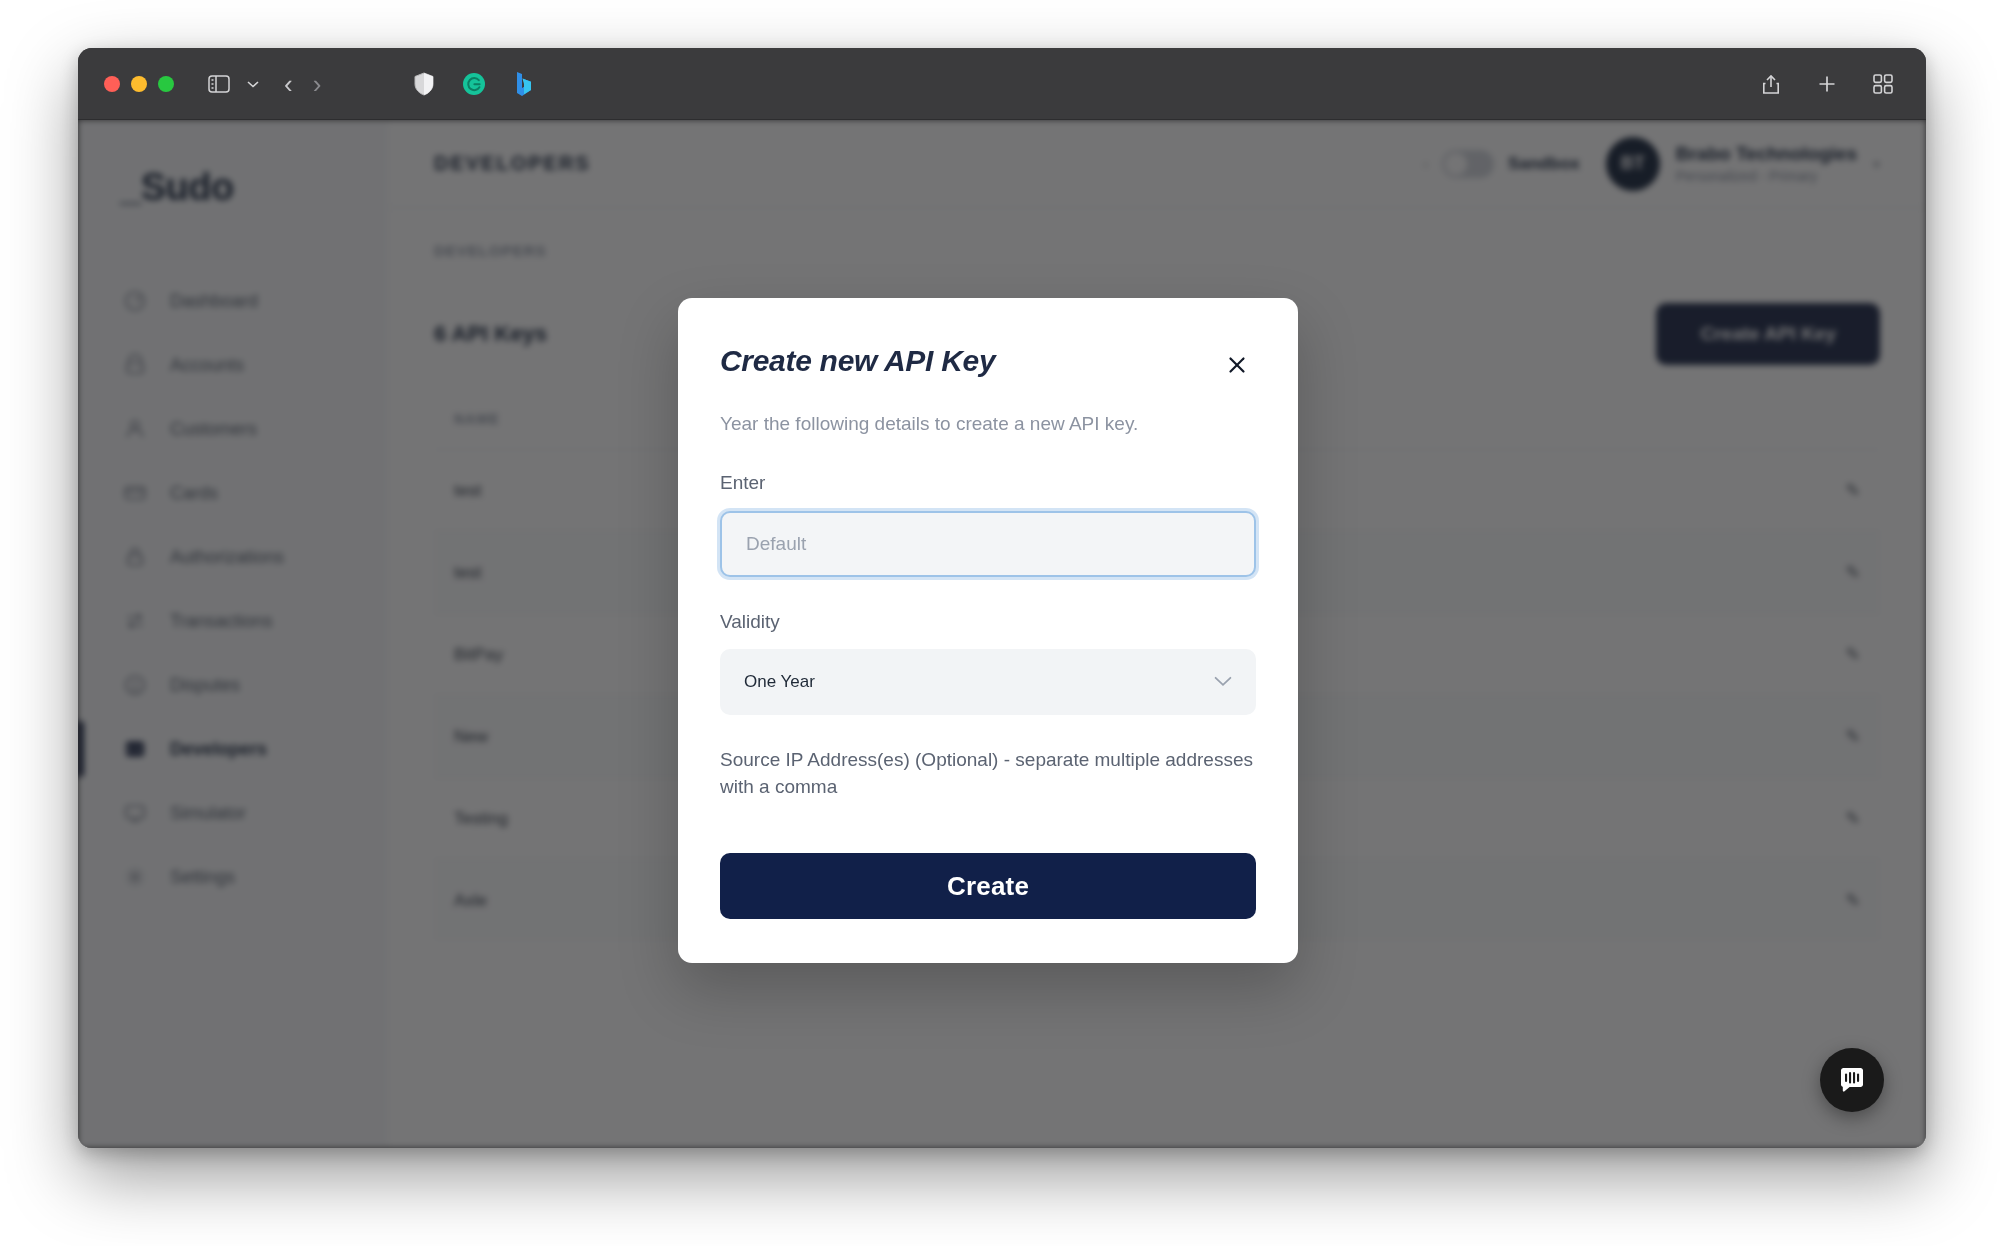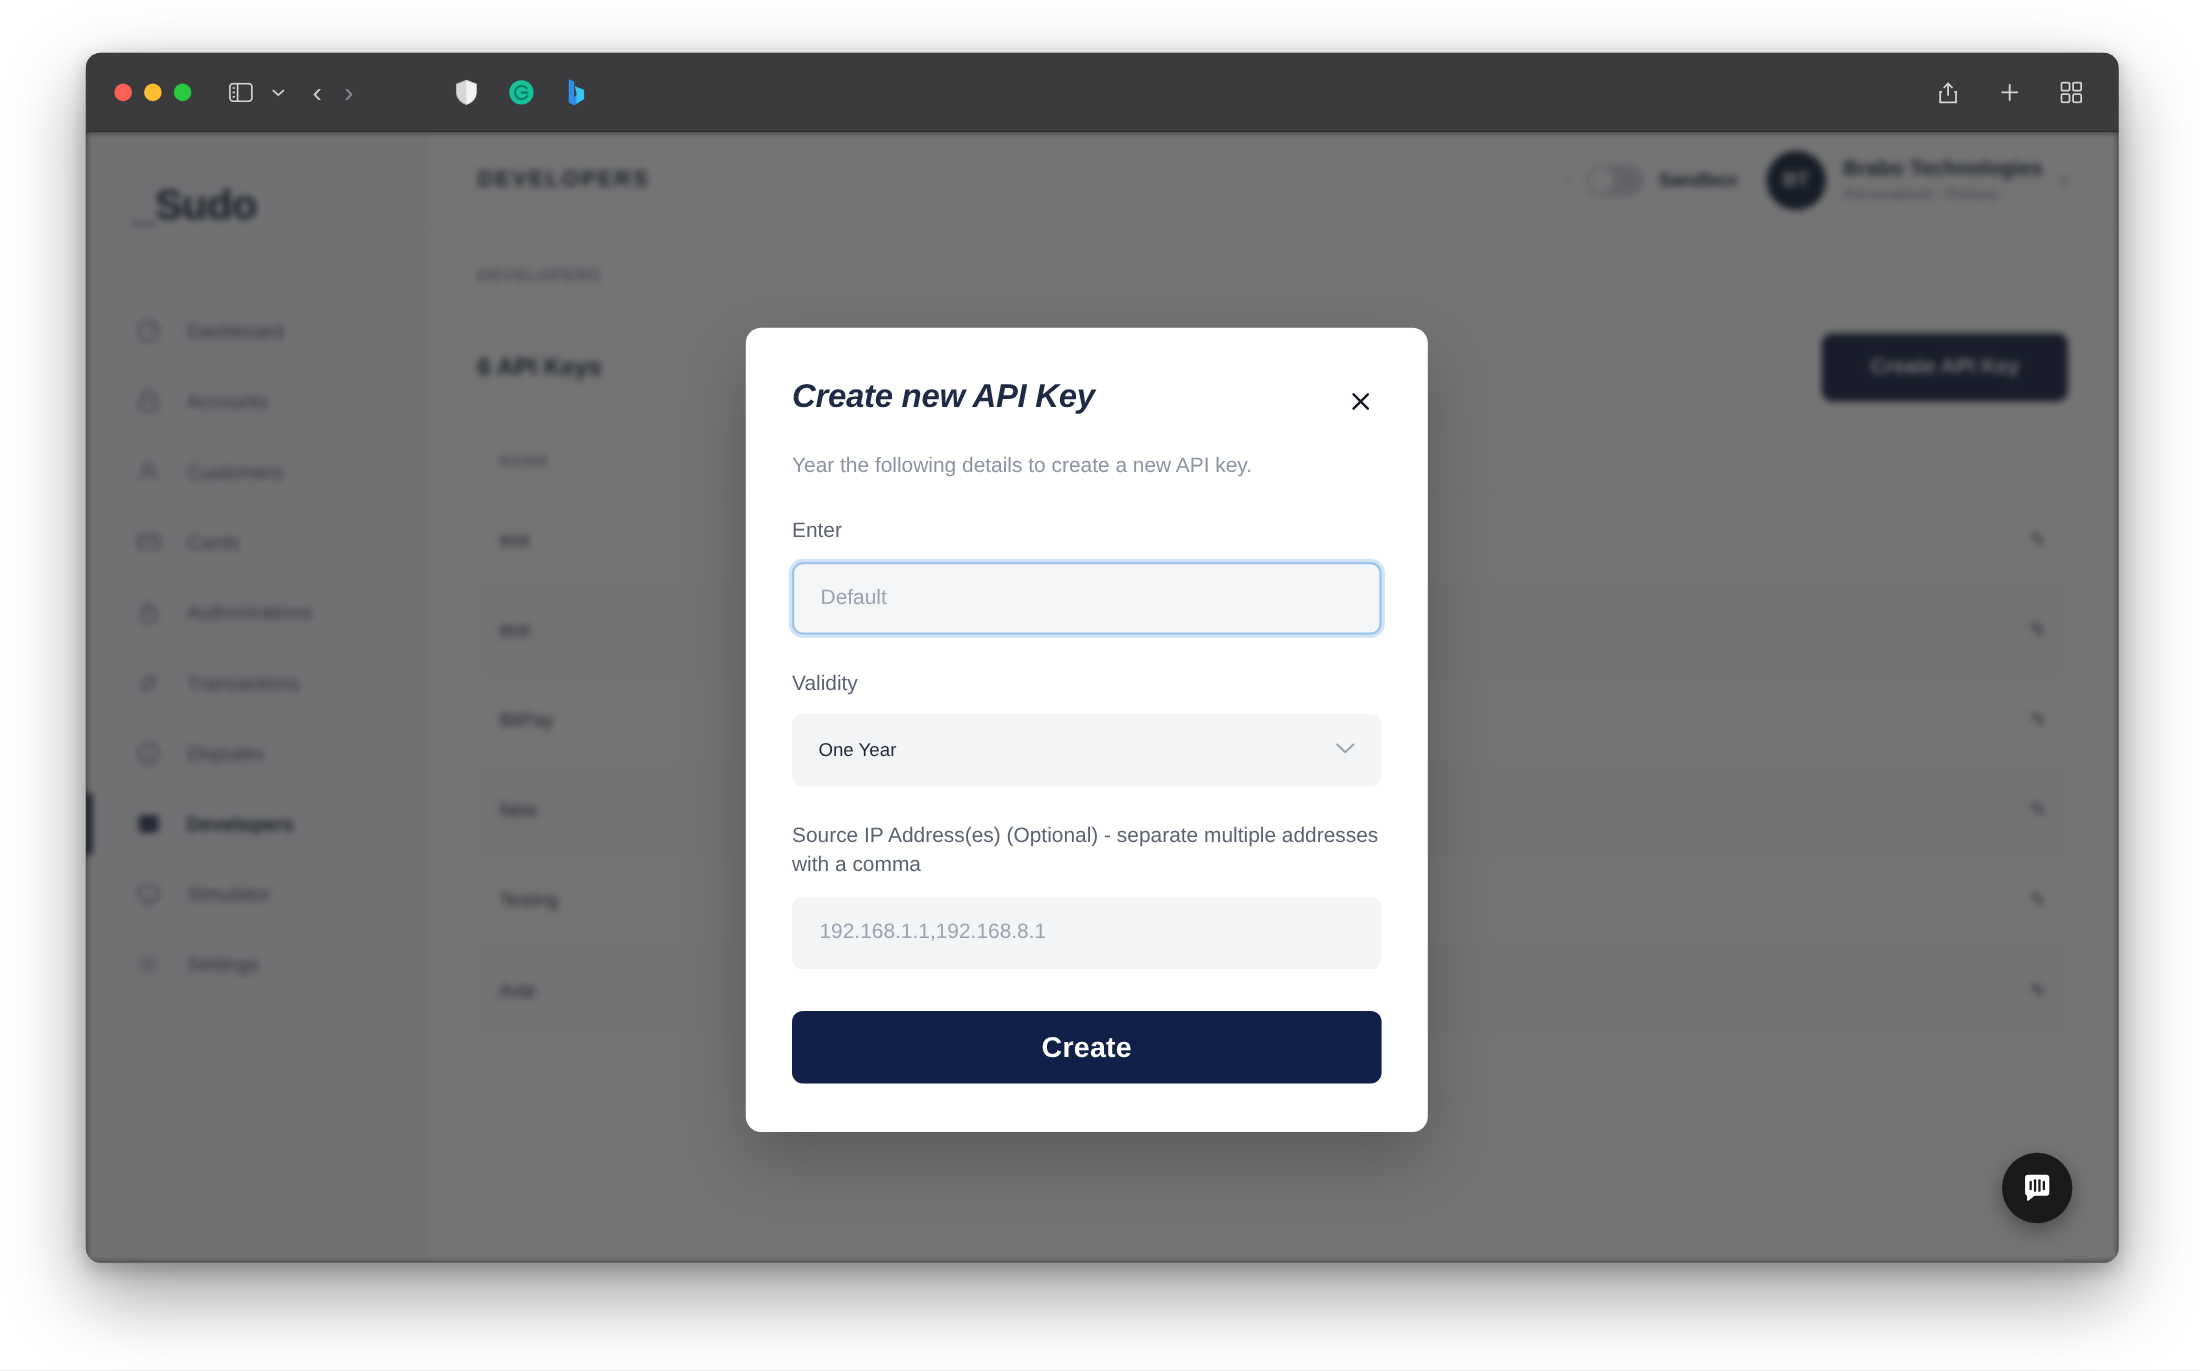--- a/index.html
+++ b/index.html
@@ -602,21 +602,20 @@
               <span class="select-chevron">
                 <svg width="18" height="11" viewBox="0 0 18 11" fill="none" stroke="currentColor" stroke-width="1.8" stroke-linecap="round">
                   <polyline points="1.6,1.8 9,8.8 16.4,1.8"></polyline>
                 </svg>
               </span>
             </div>
           </div>
 
           <div class="field-group">
             <label class="field-label">Source IP Address(es) (Optional) - separate multiple addresses with a comma</label>
-            <input class="text-input" type="text" value="" placeholder="192.168.1.1,192.168.8.1" style="">
           </div>
 
           <button id="create-submit">Create</button>
         </div>
       </div>
 
       <div id="intercom-launcher">
         <svg width="32" height="32" viewBox="0 0 32 32" fill="#ffffff">
           <path d="M5 6.5 C5 5.1 6.1 4 7.5 4 H24.5 C25.9 4 27 5.1 27 6.5 V20.5 C27 21.9 25.9 23 24.5 23 H13.6 L8.2 27.4 C7.6 27.9 6.8 27.5 6.8 26.7 V23 H7.5 C6.1 23 5 21.9 5 20.5 Z"></path>
           <rect x="9" y="9.5" width="2.1" height="8.6" rx="1.05" fill="#1a1a1a"></rect>

